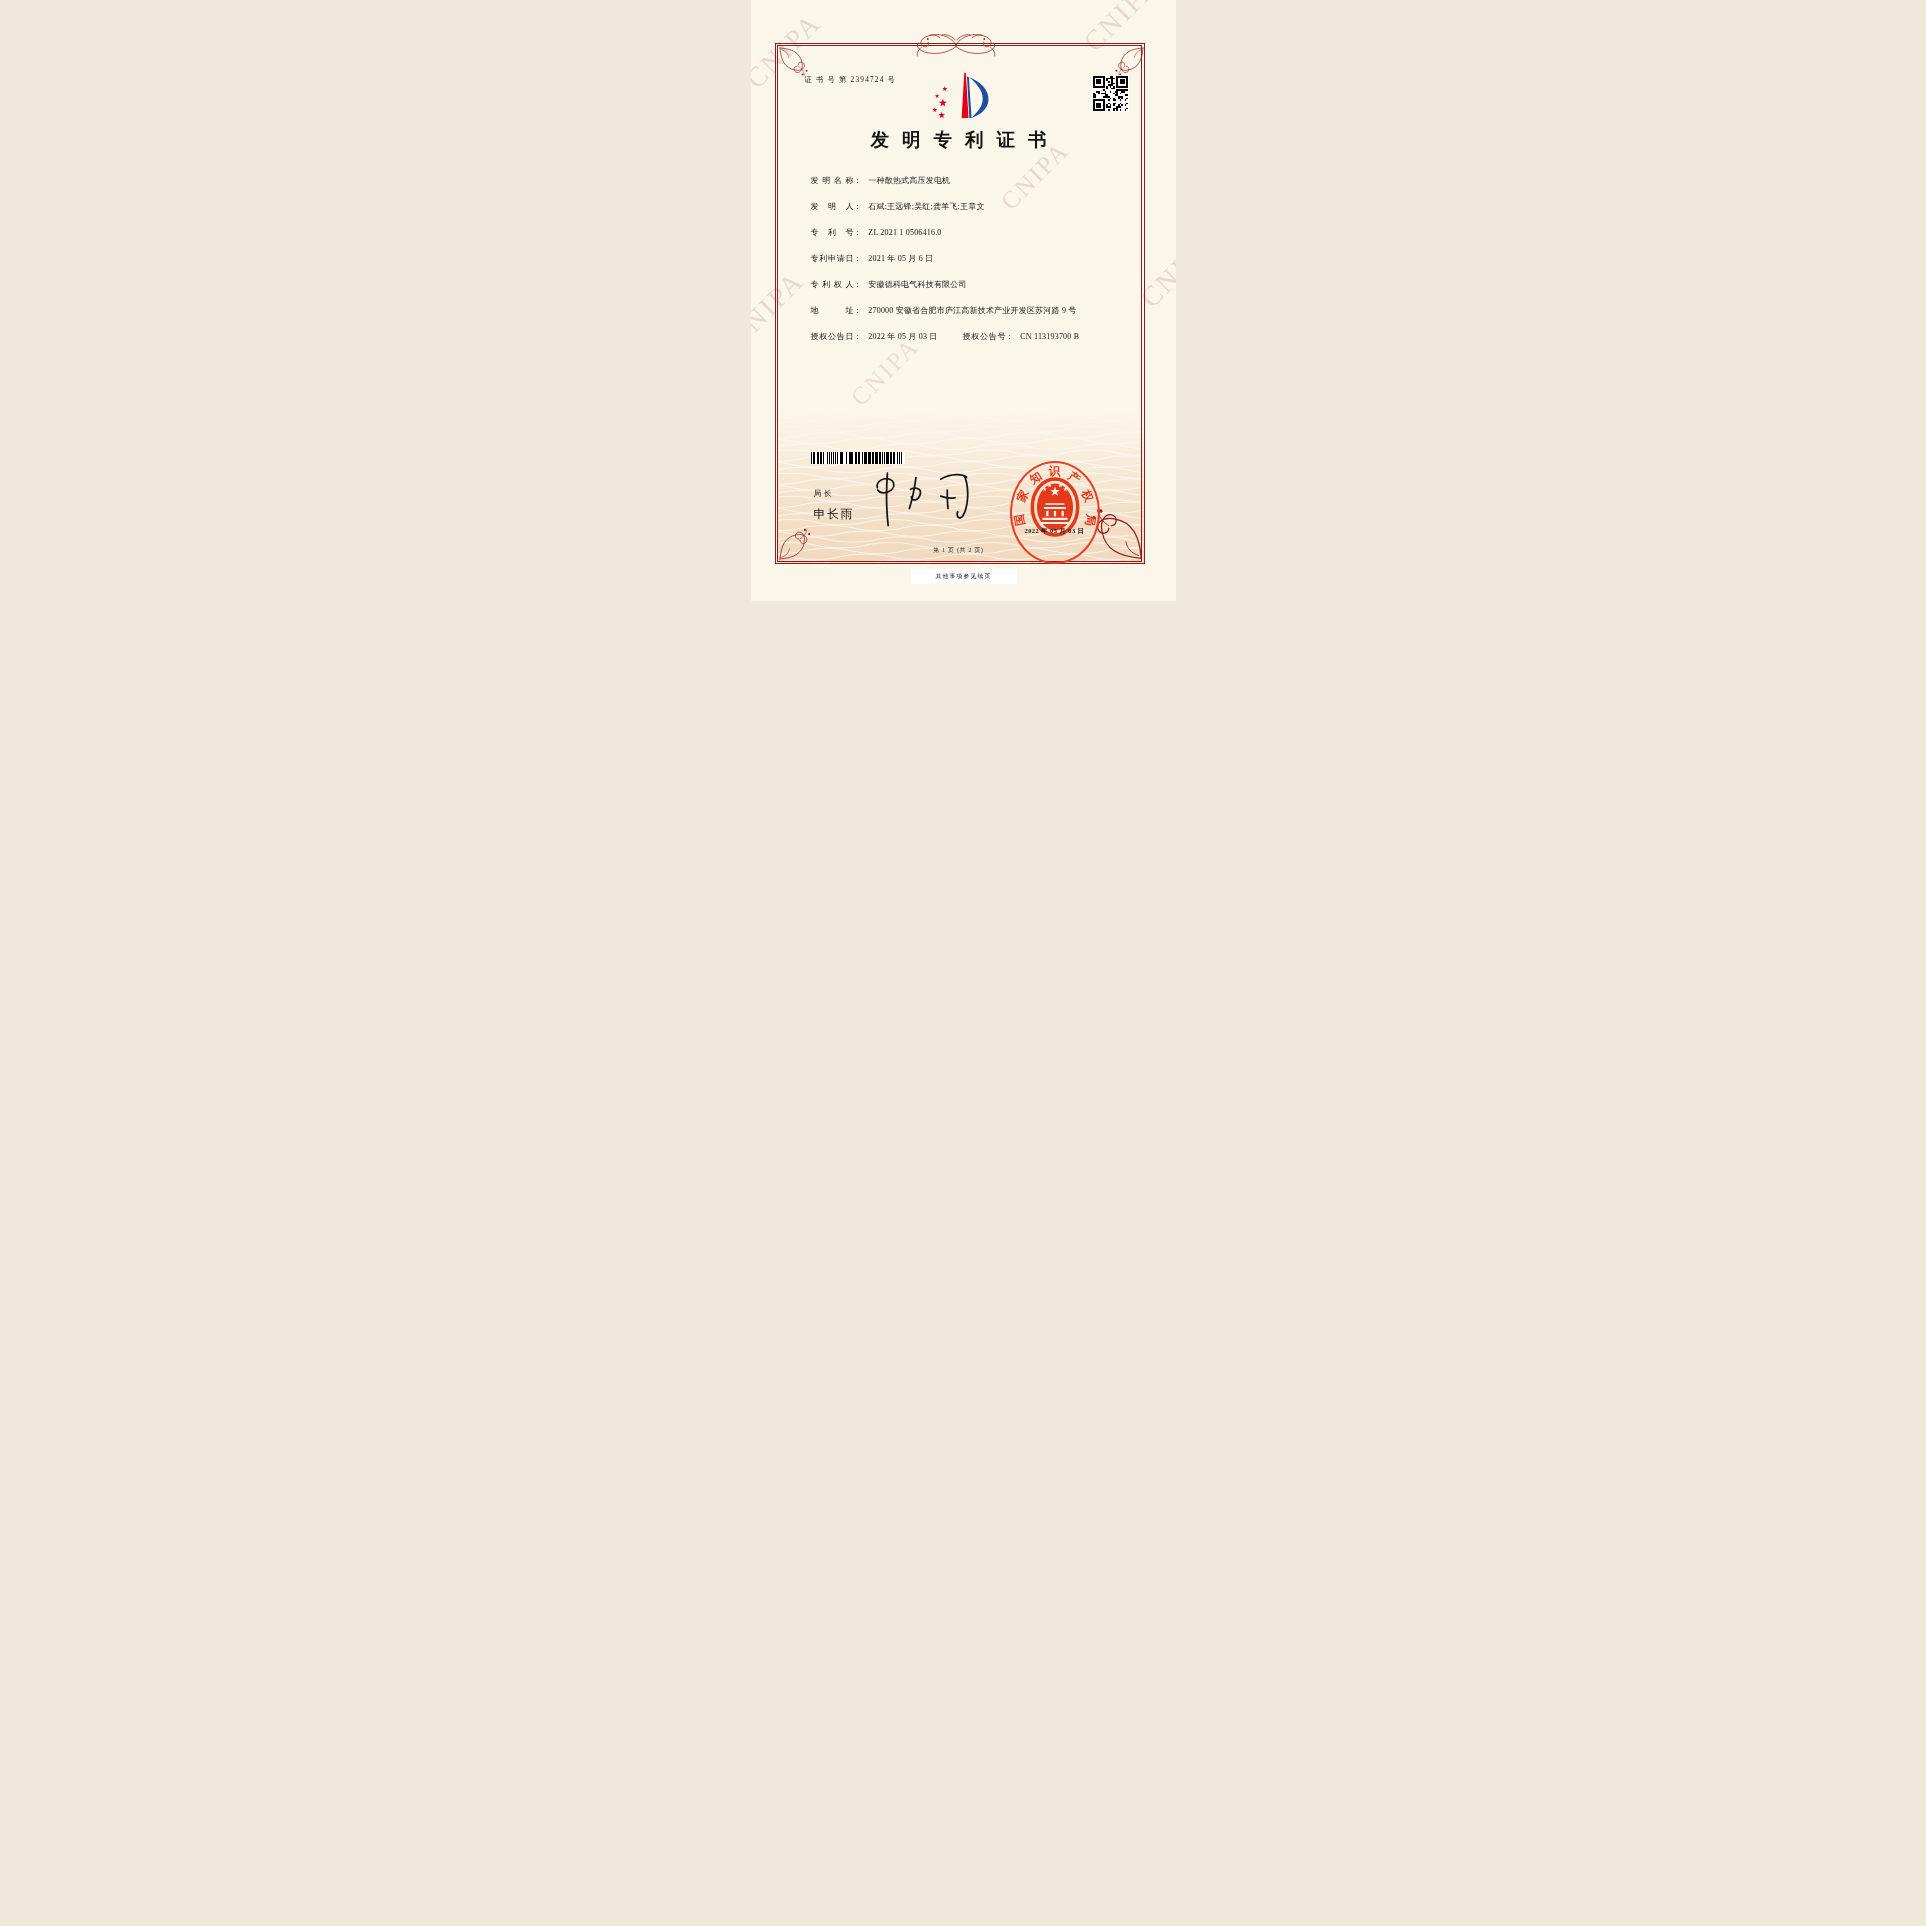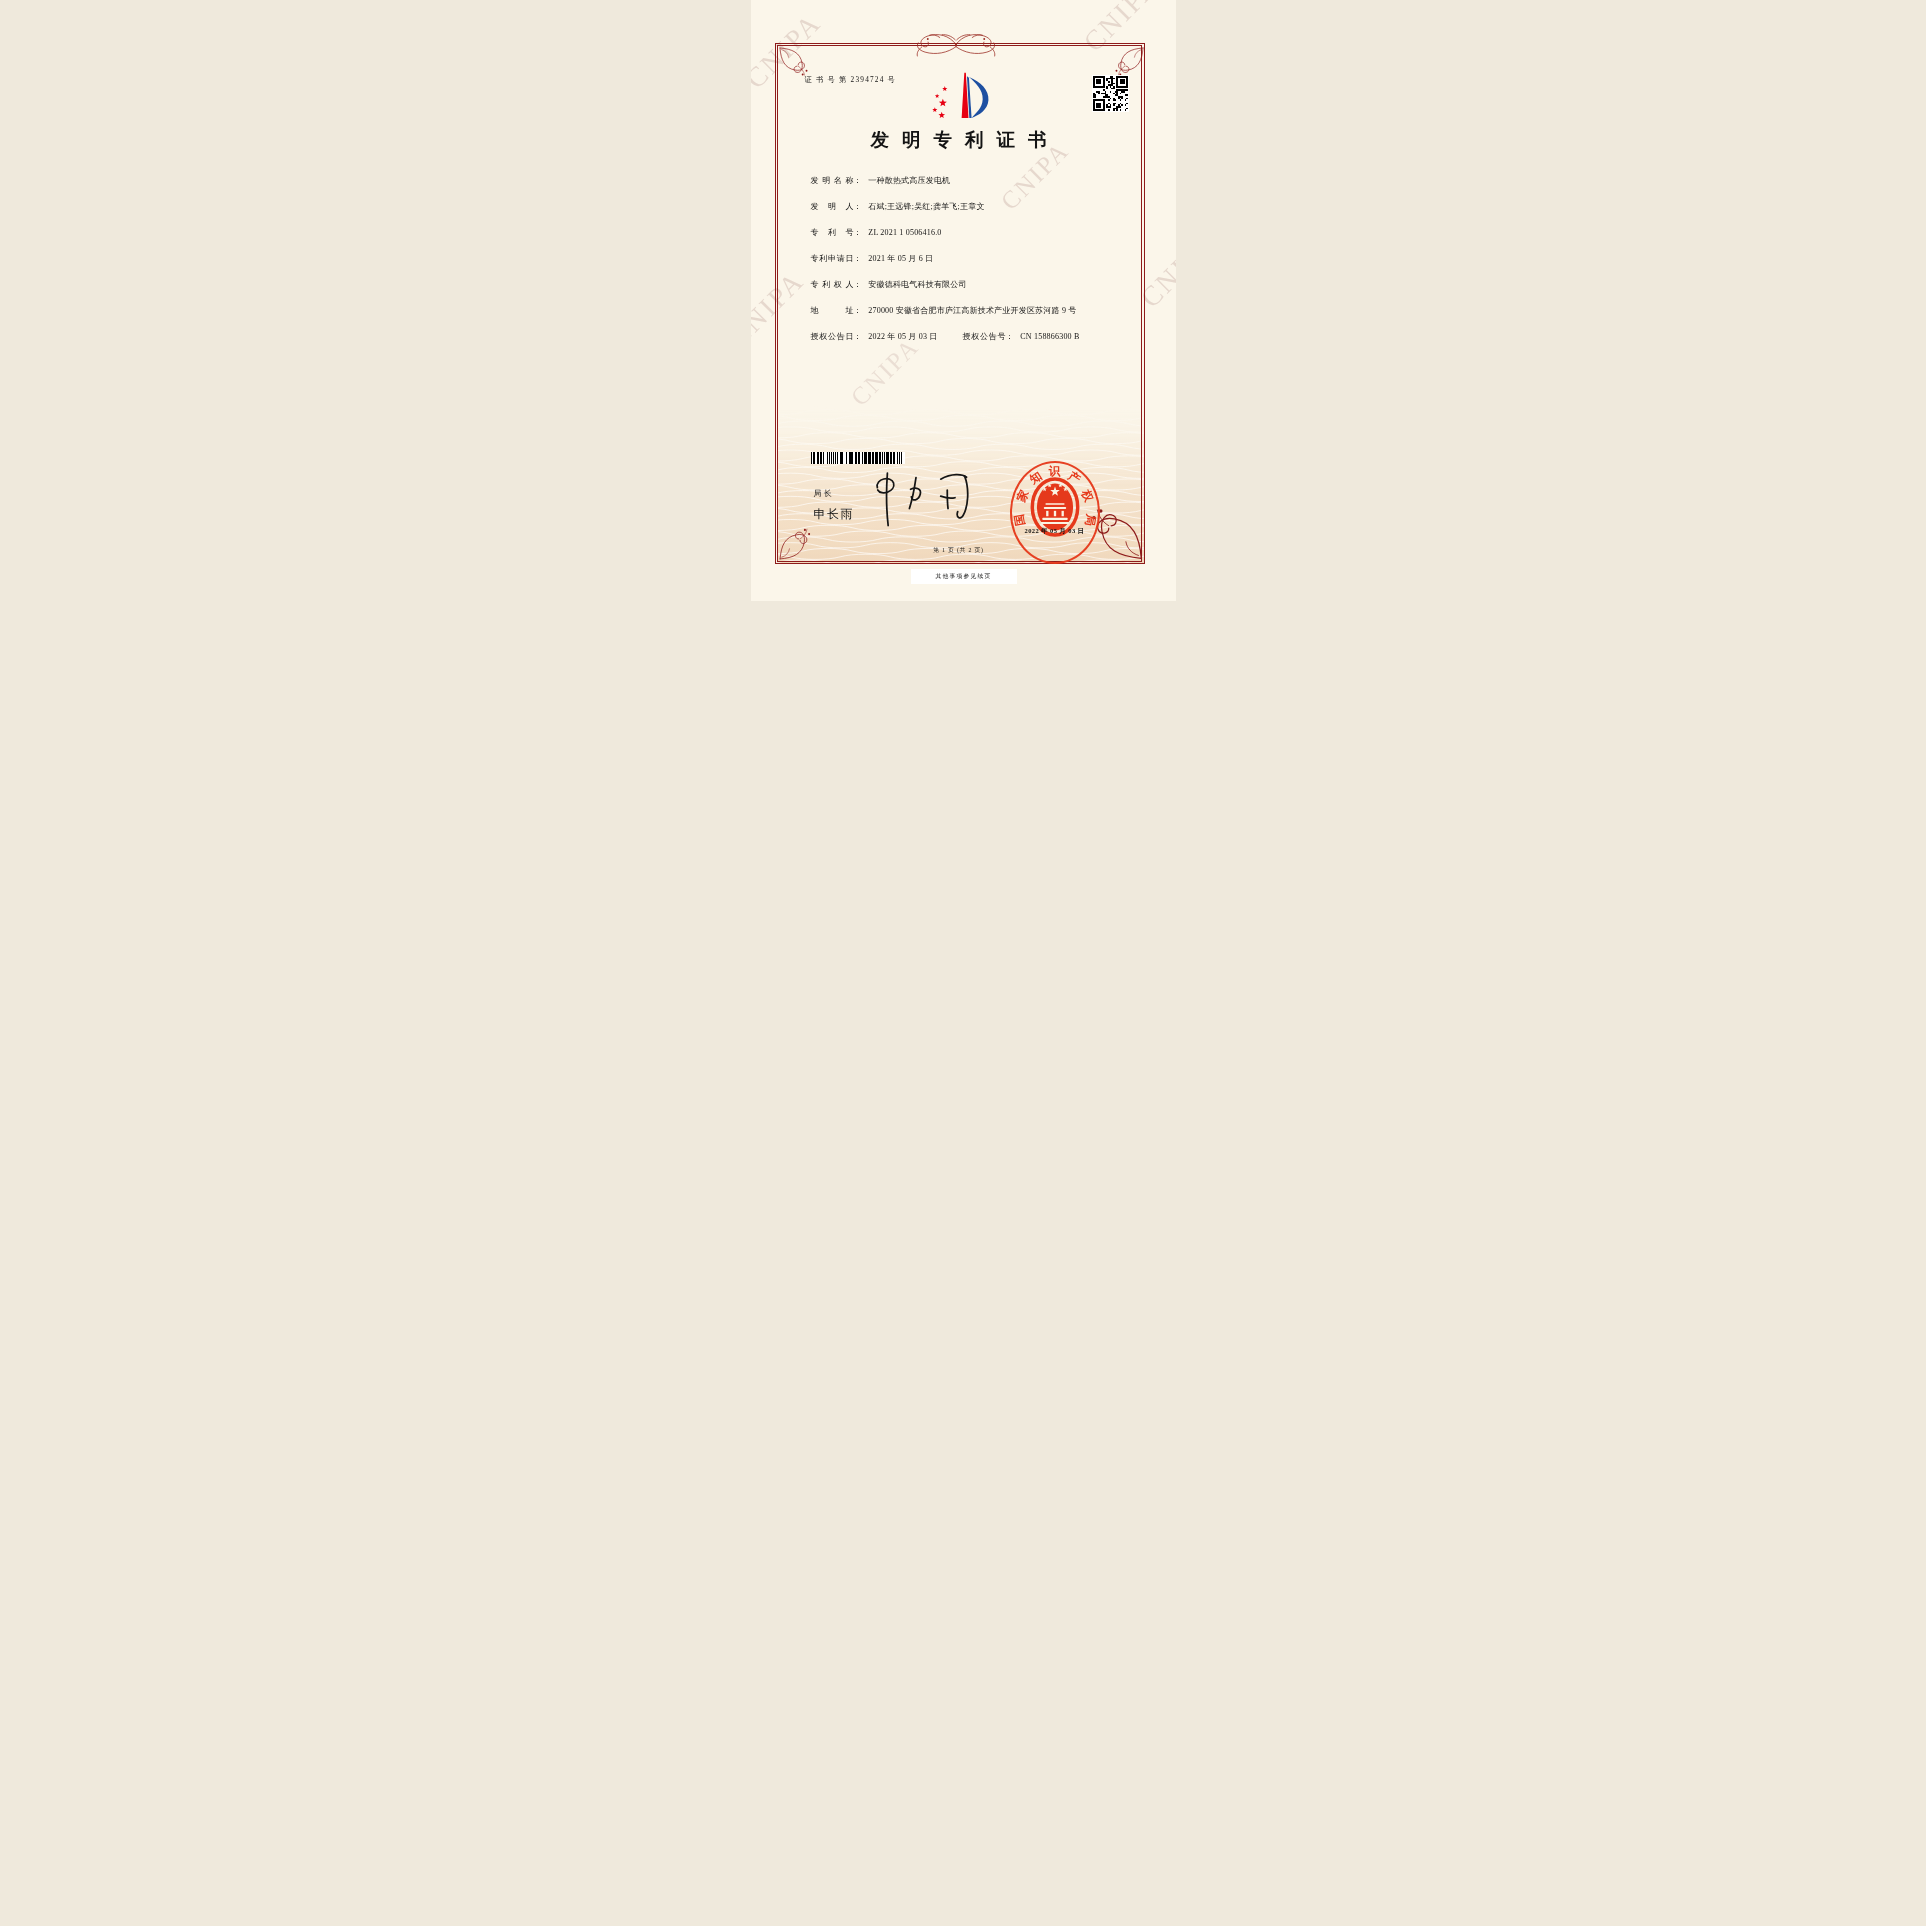--- a/index.html
+++ b/index.html
@@ -396,21 +396,21 @@
       </span>
       <span class="fpair pair2">
         <span class="flabel">
             <span>授</span>
             <span>权</span>
             <span>公</span>
             <span>告</span>
             <span>号</span>
           </span>
           <span class="fcolon">：</span>
-        <span class="fvalue">CN 158866300 B</span>
+        <span class="fvalue">CN 113193700 B</span>
       </span>
     </div>
   </div>
 
 
   <div class="c barcode" id="barcode">
       <div class="bar" style="width: 1.7px; background: rgb(0, 0, 0);"></div>
       <div class="bar" style="width: 0.6px; background: rgb(255, 255, 255);"></div>
       <div class="bar" style="width: 1.1px; background: rgb(0, 0, 0);"></div>
       <div class="bar" style="width: 0.6px; background: rgb(255, 255, 255);"></div>

